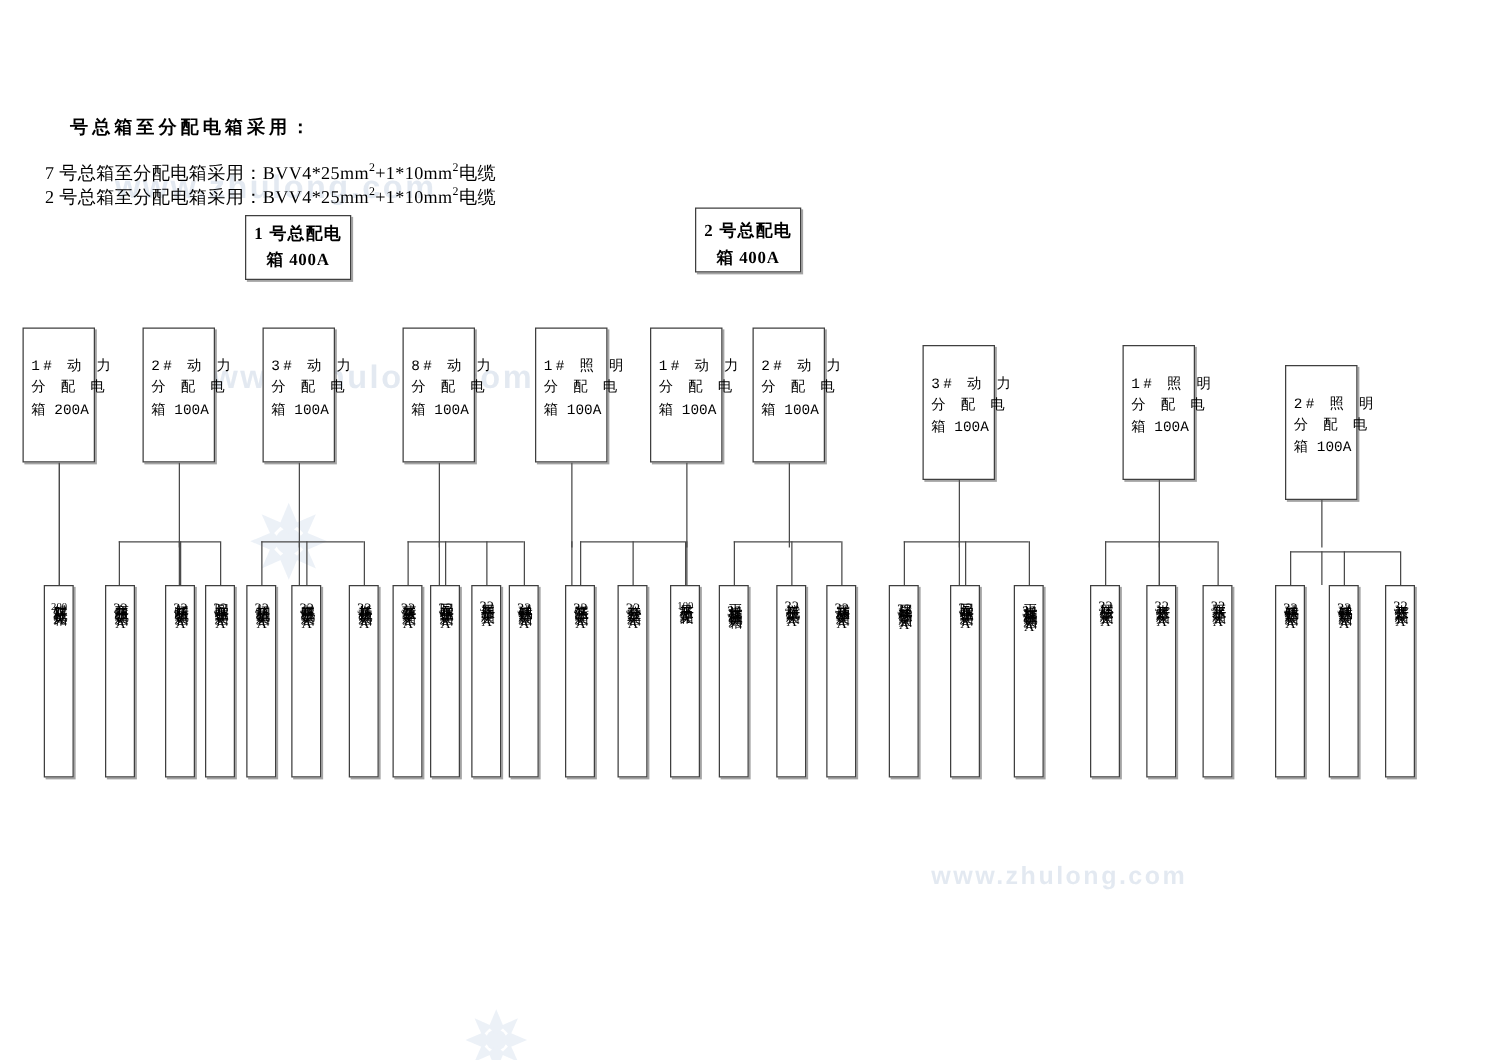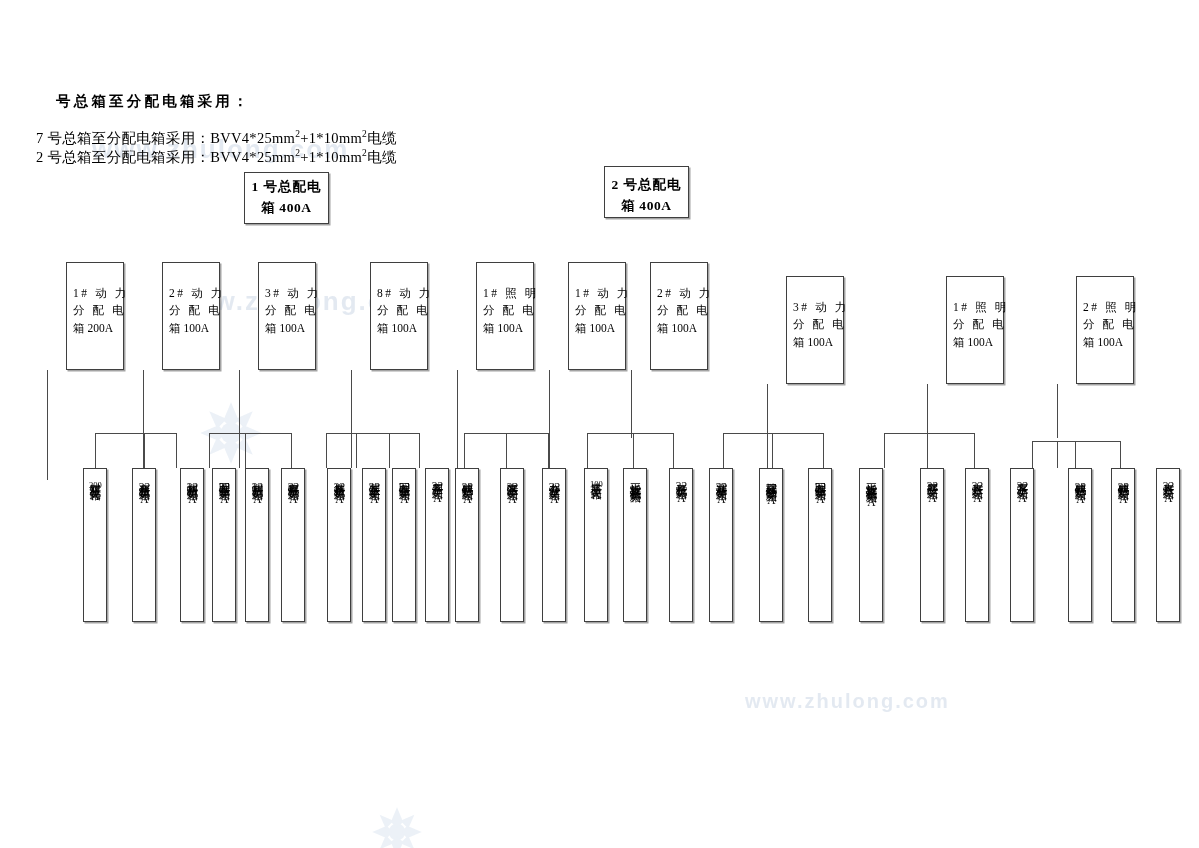--- a/index.html
+++ b/index.html
@@ -15,26 +15,26 @@
 
   
   .title{position:absolute;left:56px;top:92px;font-size:14.5px;font-weight:700;
          letter-spacing:3.2px;white-space:nowrap;}
   .note{position:absolute;font-size:14.5px;white-space:nowrap;letter-spacing:.3px;}
   .note sup{font-size:9.5px;vertical-align:super;}
   .note .lat{font-family:"Liberation Serif",serif;}
 
   
   .box{position:absolute;border:1px solid #3f3f3f;background:#fff;box-sizing:border-box;
-       box-shadow:1.5px 1.5px 0 rgba(90,90,90,.55);margin-left:48px;}
+       box-shadow:1.5px 1.5px 0 rgba(90,90,90,.55);}
   .main-box{display:flex;flex-direction:column;align-items:center;justify-content:center;
             font-size:13.5px;font-weight:700;line-height:1.55;letter-spacing:1px;}
   .main-box .l2{letter-spacing:.6px;}
 
-  .dist-box{padding:22px 6px 0 6px;}
+  .dist-box{padding:22px 6px 0 6px;font-family:Liberation Mono, monospace;}
   .dist-box .dl{font-size:11.5px;line-height:1.5;white-space:nowrap;text-align:left;}
   .dist-box .dl.sp{letter-spacing:2.6px;}
 
   
   .sw-box{display:flex;justify-content:center;}
   .sw-txt{writing-mode:vertical-rl;text-orientation:upright;
           font-size:11.5px;line-height:1.12;letter-spacing:1.2px;
           padding-top:5px;white-space:nowrap;}
   .sw-txt .amp{writing-mode:horizontal-tb;display:inline-block;
                letter-spacing:0;line-height:1.05;text-align:center;}
@@ -192,21 +192,21 @@
       <div class="box dist-box" style="left: 738px; top: 276px; width: 58px; height: 108px;">
         <div class="dl sp">3# 动 力</div>
         <div class="dl sp">分 配 电</div>
         <div class="dl">箱 100A</div>
       </div>
       <div class="box dist-box" style="left: 898px; top: 276px; width: 58px; height: 108px;">
         <div class="dl sp">1# 照 明</div>
         <div class="dl sp">分 配 电</div>
         <div class="dl">箱 100A</div>
       </div>
-      <div class="box dist-box" style="left: 1028px; top: 276px; width: 58px; height: 108px;">
+      <div class="box dist-box" style="left: 1028px; top: 292px; width: 58px; height: 108px;">
         <div class="dl sp">2# 照 明</div>
         <div class="dl sp">分 配 电</div>
         <div class="dl">箱 100A</div>
       </div>
     </div>
   <div id="sw-layer">
       <div class="box sw-box" style="left: 35px; top: 468px; width: 24px; height: 154px;">
         <div class="sw-txt"><span>对焊机开关箱</span><span class="amp small">200</span><span class="amp">A</span></div>
       </div>
       <div class="box sw-box" style="left: 84px; top: 468px; width: 24px; height: 154px;">

